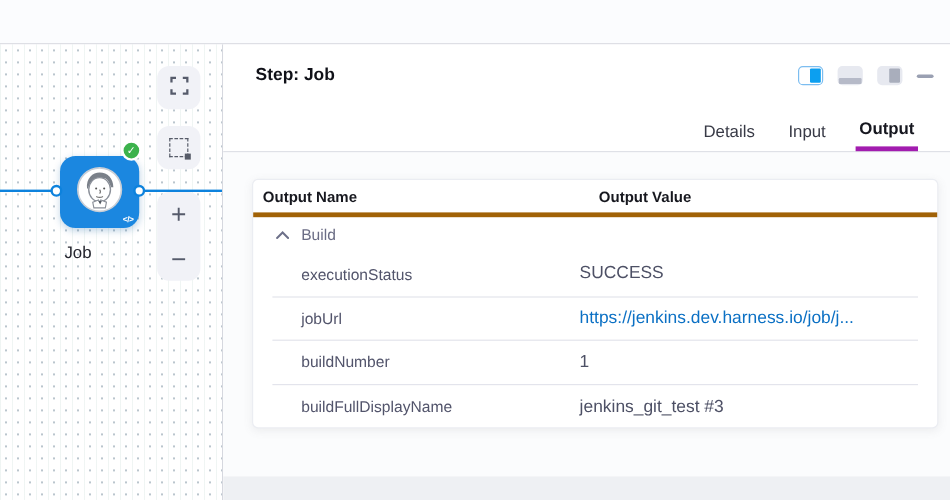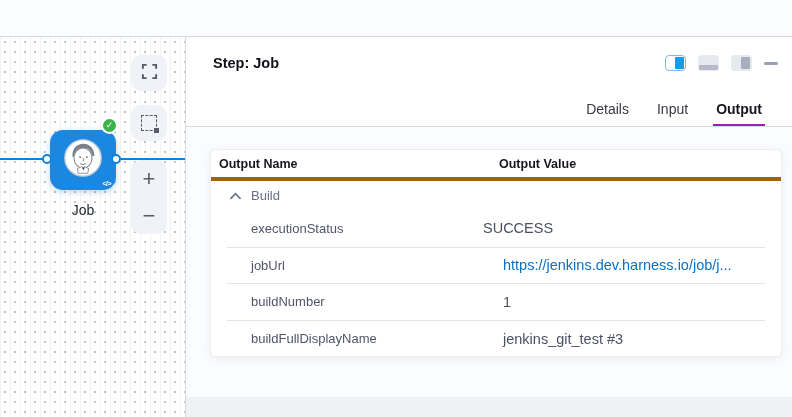--- a/index.html
+++ b/index.html
@@ -24,21 +24,21 @@
   .port.right { left:111px; top:117px; }
   .node { position:absolute; left:50px; top:93px; width:66px; height:60px;
     border-radius:13px; background:#1b87e0; z-index:2;
     display:flex; align-items:center; justify-content:center;
     box-shadow:0 2px 6px rgba(11,90,160,.25); cursor:pointer; }
   .node .code-glyph { position:absolute; right:5px; bottom:3px; color:#fff;
     font-size:7px; font-weight:bold; letter-spacing:-.5px; }
   .badge { position:absolute; left:101px; top:80px; width:17px; height:17px;
     border-radius:50%; background:#3cb24c; border:2px solid #fff; z-index:4;
     color:#fff; font-size:9px; line-height:13px; text-align:center; font-weight:bold; }
-  .node-label { position:absolute; left:38px; top:165px; width:90px;
+  .node-label { position:absolute; left:20px; top:165px; width:90px;
     text-align:center; font-size:14px; color:#24252e; z-index:2; }
 
   .tool-btn { position:absolute; left:131px; width:36px; background:#f1f2f7;
     border:none; border-radius:10px; display:flex; align-items:center;
     justify-content:center; cursor:pointer; z-index:2; color:#565b6b; }
   .tool-btn.expand  { top:18px; height:36px; }
   .tool-btn.marquee { top:68px; height:36px; }
   .zoom-group { position:absolute; left:131px; top:123px; width:36px; height:74px;
     background:#f1f2f7; border-radius:10px; display:flex; flex-direction:column;
     z-index:2; }
@@ -66,40 +66,40 @@
   .wc-icon.rightv { background:#e7e9f0; }
   .wc-icon.rightv i { position:absolute; right:2px; top:2px; bottom:2px;
     width:9px; background:#a9aebc; border-radius:1px; }
   .wc-dash { width:14px; height:3px; background:#9aa0b2; border-radius:2px;
     cursor:pointer; }
 
   .tabs { display:flex; gap:22px; padding:0 27px; border-bottom:1px solid #d8dae2;
     height:38px; align-items:flex-end;justify-content:flex-end; }
   .tab { font-size:14px; color:#383a46; padding:10px 3px 9px; cursor:pointer;
     background:none; border:none; font-family:inherit; }
-  .tab.active { font-weight:700; color:#16171f; border-bottom:2px solid #a21caf;
+  .tab.active { font-weight:700; color:#16171f; border-bottom:4px solid #a21caf;
     padding-bottom:7px; }
 
   .content { flex:1; position:relative; background:#fbfcfd; overflow:hidden; }
   .bottom-strip { position:absolute; left:0; right:0; bottom:0; height:20px;
     background:#eef0f3; }
   .card { position:relative; z-index:1; margin:22px 10px 0 24px; width:572px;
     background:#fff; border:1px solid #ebedf2; border-radius:5px;
     box-shadow:0 2px 8px rgba(96,97,112,.10); }
   .thead { display:flex; height:31px; align-items:center; padding:0 8px;
     border-bottom:4px solid #a16207; }
   .th { font-size:12.5px; font-weight:700; color:#17181f; }
   .th.name { width:280px; }
   .group-row { display:flex; align-items:center; height:29px; padding-left:15px;
     gap:7px;text-align:right; }
   .group-label { font-size:13px; color:#6b6d85; }
   .chev { width:18px; height:18px; border:none; background:none; cursor:pointer;
     display:flex; align-items:center; justify-content:center; color:#6d7089; }
   .trow { display:flex; align-items:center; height:36.6px; }
-  .trow + .trow { border-top:1px solid #e3e4ec; margin:0 16px; padding:0;gap:20px; }
+  .trow + .trow { border-top:1px solid #e3e4ec; margin:0 16px; padding:0; }
   .trow + .trow .tname { padding-left:24px; }
   .trow .tname { width:272px; padding-left:40px; font-size:13px; color:#52546b; }
   .trow + .trow .tname { width:256px; }
   .trow .tvalue { font-size:14.5px; color:#4d5065; }
   .tvalue.link { color:#0b70c4; cursor:pointer; }
 </style>
 </head>
 <body>
 
 <div class="topbar"></div>

